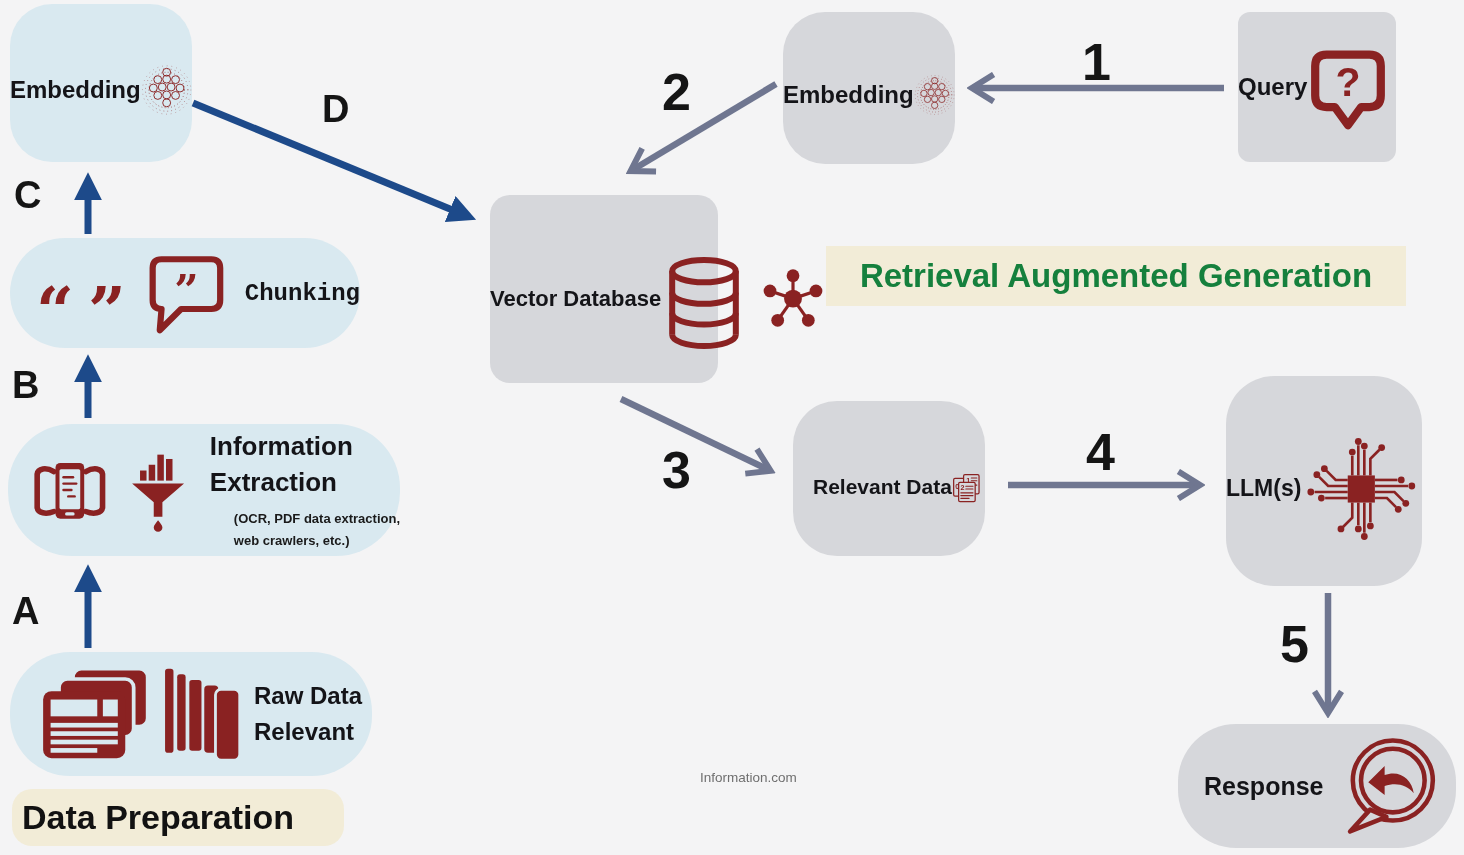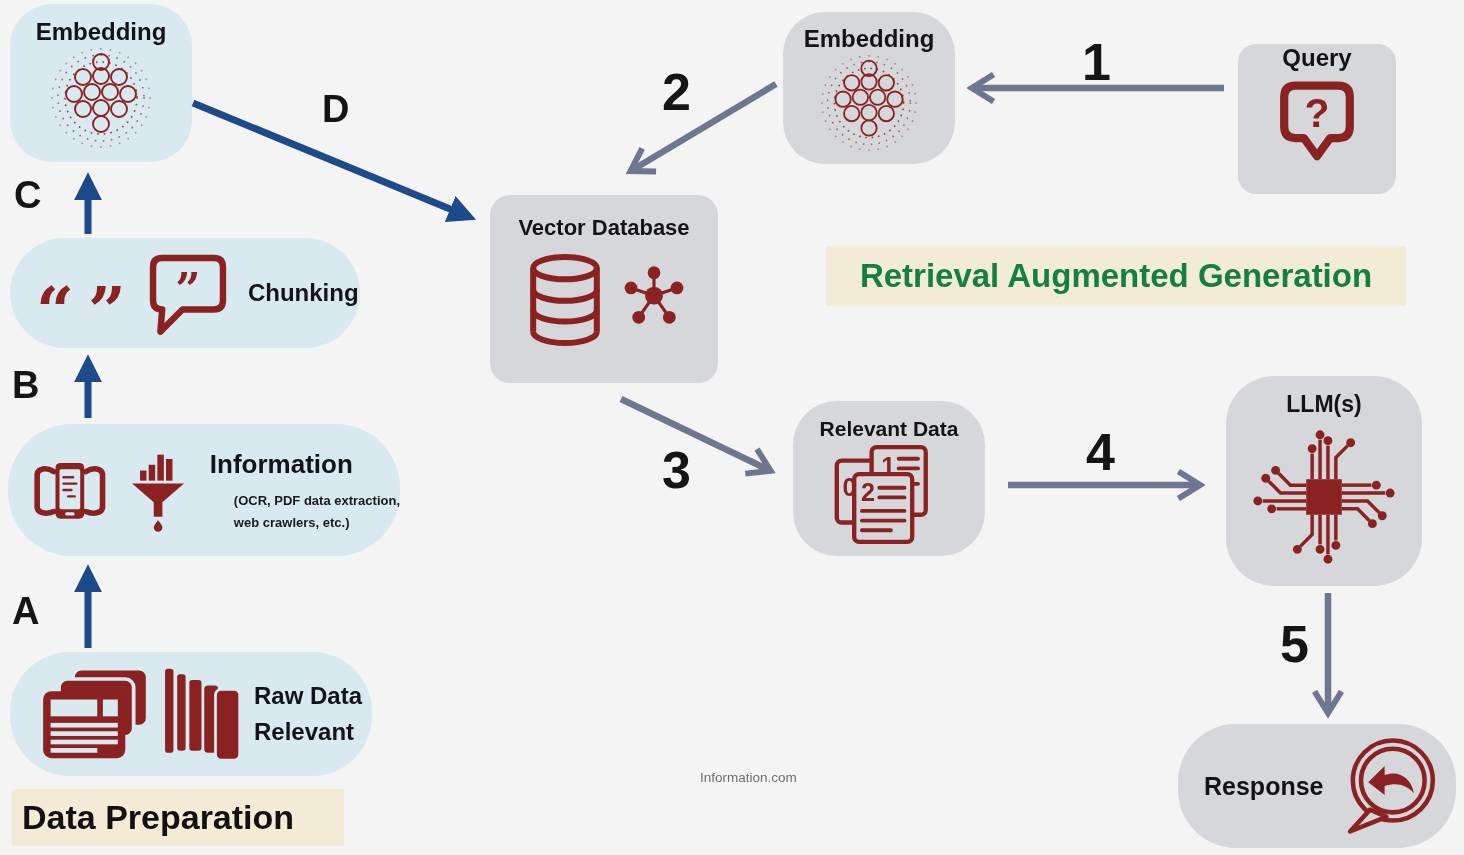--- a/index.html
+++ b/index.html
@@ -1,21 +1,21 @@
 <!DOCTYPE html>
 <html><head>
 <meta charset="utf-8">
 <style>
   html,body{margin:0;padding:0;background:#f4f4f5;font-family:"Liberation Sans",sans-serif;}
   .canvas{position:relative;width:1464px;height:855px;background:#f4f4f5;overflow:hidden;}
 
   .node{position:absolute;box-sizing:border-box;}
   .node.blue{background:#d9e9f0;}
   .node.gray{background:#d6d7db;}
-  .col{display:flex;flex-direction:column;align-items:center;}
+  .col{display:flex;flex-direction:row;align-items:center;}
   .row{display:flex;flex-direction:row;align-items:center;}
   .node-title{font-weight:bold;color:#141418;white-space:nowrap;}
 
   .heading{position:absolute;background:#f2ecd7;display:flex;align-items:center;font-weight:bold;}
   .arrow-label{position:absolute;font-weight:bold;color:#151515;line-height:1;}
 
   .quote{font-family:"DejaVu Serif",serif;font-weight:bold;color:#8a2222;font-size:66px;line-height:0;transform:translateY(18px);}
   .watermark{position:absolute;font-size:13.5px;color:#6f6f6f;}
   .overlay{position:absolute;left:0;top:0;pointer-events:none;}
   .note{font-weight:bold;color:#1a1a1a;font-size:13px;line-height:1.7;white-space:nowrap;margin-left:24px;}
@@ -50,21 +50,21 @@
     </svg>
   </div>
 
   <div class="node blue row" style="left:10px;top:238px;width:350px;height:110px;border-radius:55px;padding-left:26px;">
     <span class="quote">“</span>
     <span class="quote" style="margin-left:14px;">”</span>
     <svg width="92" height="92" viewBox="0 0 100 100" style="margin-left:16px;">
       <path d="M22,12 H78 Q88,12 88,22 V58 Q88,68 78,68 H44 L20,92 L22,68 Q12,68 12,58 V22 Q12,12 22,12 Z" fill="none" stroke="#8a2222" stroke-width="7" stroke-linejoin="round"></path>
       <text x="50" y="63" text-anchor="middle" font-family="DejaVu Serif, serif" font-weight="bold" font-size="48" fill="#8a2222">”</text>
     </svg>
-    <div class="node-title" style="font-size:24px;margin-left:14px;">Chunking</div>
+    <div class="node-title" style="font-size:24px;margin-left:14px;font-family:Liberation Mono, monospace;">Chunking</div>
   </div>
 
   <div class="node blue row" style="left:8px;top:424px;width:392px;height:132px;border-radius:64px;padding-left:22px;align-items:center;">
     <svg width="84" height="84" viewBox="0 0 100 100">
       <g fill="none" stroke="#8a2222" stroke-width="7" stroke-linecap="round">
         <path d="M30,27 C20,21 10,23 9,30 L9,72 C10,79 20,81 30,77"></path>
         <path d="M70,27 C80,21 90,23 91,30 L91,72 C90,79 80,81 70,77"></path>
       </g>
       <rect x="32" y="16" width="36" height="70" rx="6" fill="#8a2222"></rect>
       <rect x="37" y="24" width="26" height="50" rx="2" fill="#d9e9f0"></rect>
@@ -82,20 +82,21 @@
         <rect x="37" y="24" width="9" height="22"></rect>
         <rect x="49" y="10" width="9" height="36"></rect>
         <rect x="61" y="16" width="9" height="30"></rect>
         <polygon points="14,50 86,50 56,76 56,96 44,96 44,76"></polygon>
         <path d="M50,101 C53,105 56,108 56,111 A6,6 0 1 1 44,111 C44,108 47,105 50,101 Z"></path>
       </g>
     </svg>
     <div style="margin-left:16px;">
       <div class="node-title" style="font-size:26px;line-height:1.4;">
         <div>Information</div>
+        <div>Extraction</div>
       </div>
       <div class="note" style="margin-top:8px;">
         <div>(OCR, PDF data extraction,</div>
         <div>web crawlers, etc.)</div>
       </div>
     </div>
   </div>
 
   <div class="node blue row" style="left:10px;top:652px;width:362px;height:124px;border-radius:60px;padding-left:24px;">
     <svg width="120" height="98" viewBox="0 0 125 105">
@@ -117,21 +118,21 @@
         <rect x="46" y="22" width="15" height="72" rx="4"></rect>
         <rect x="58" y="26" width="26" height="76" rx="6" stroke="#d9e9f0" stroke-width="3"></rect>
       </g>
     </svg>
     <div class="node-title" style="font-size:24px;line-height:1.5;margin-left:12px;">
       <div>Raw Data</div>
       <div>Relevant</div>
     </div>
   </div>
 
-  <div class="heading" style="left:12px;top:789px;width:322px;height:57px;font-size:34px;color:#121212;padding-left:10px;">
+  <div class="heading" style="left:12px;top:789px;width:322px;height:57px;font-size:34px;color:#121212;padding-left:10px;border-radius:20px;">
     <span>Data Preparation</span>
   </div>
 
   <div class="node gray col" style="left:783px;top:12px;width:172px;height:152px;border-radius:42px;padding-top:13px;">
     <div class="node-title" style="font-size:24px;">Embedding</div>
     <svg width="100" height="100" viewBox="0 0 104 104">
       <g fill="none" stroke="#8a2222">
         <circle cx="52" cy="52" r="36" stroke-width="1.8" stroke-linecap="round" stroke-dasharray="0.1 6.5" opacity="0.85"></circle>
         <circle cx="52" cy="52" r="43" stroke-width="1.8" stroke-linecap="round" stroke-dasharray="0.1 8" opacity="0.65"></circle>
         <circle cx="52" cy="52" r="49" stroke-width="1.8" stroke-linecap="round" stroke-dasharray="0.1 9.5" opacity="0.45"></circle>
@@ -146,21 +147,21 @@
             <circle cx="79" cy="48" r="8"></circle>
             <circle cx="34" cy="63" r="8"></circle>
           <circle cx="52" cy="62" r="8"></circle>
             <circle cx="70" cy="63" r="8"></circle>
             <circle cx="52" cy="78" r="8"></circle>
         </g>
       </g>
     </svg>
   </div>
 
-  <div class="node gray col" style="left:1238px;top:12px;width:158px;height:150px;border-radius:18px;padding-top:0;margin-top:32px;">
+  <div class="node gray col" style="left:1238px;top:12px;width:158px;height:150px;border-radius:12px;padding-top:0;">
     <div class="node-title" style="font-size:24px;">Query</div>
     <svg width="82" height="88" viewBox="0 0 100 104" style="margin-top:4px;">
       <path d="M24,10 H76 Q90,10 90,24 V60 Q90,74 76,74 H66 L50,96 L34,74 H24 Q10,74 10,60 V24 Q10,10 24,10 Z" fill="none" stroke="#8a2222" stroke-width="10" stroke-linejoin="round"></path>
       <text x="50" y="60" text-anchor="middle" font-family="Liberation Sans, sans-serif" font-weight="bold" font-size="50" fill="#8a2222">?</text>
     </svg>
   </div>
 
   <div class="node gray col" style="left:490px;top:195px;width:228px;height:188px;border-radius:20px;padding-top:20px;">
     <div class="node-title" style="font-size:22px;">Vector Database</div>
     <div class="row" style="margin-top:8px;gap:14px;">
@@ -192,21 +193,21 @@
         </g>
       </svg>
     </div>
   </div>
 
   <div class="heading" style="left:826px;top:246px;width:580px;height:60px;font-size:33px;color:#15803d;justify-content:center;">
     <span>Retrieval Augmented Generation</span>
   </div>
 
   <div class="node gray col" style="left:793px;top:401px;width:192px;height:155px;border-radius:44px;padding-top:16px;">
-    <div class="node-title" style="font-size:21px;">Relevant Data</div>
+    <div class="node-title" style="font-size:21px;margin-left:20px;">Relevant Data</div>
     <svg width="116" height="102" viewBox="0 0 120 105" style="margin-top:2px;">
       <g stroke="#8a2222" stroke-width="4.5" fill="#d6d7db" stroke-linejoin="round">
         <rect x="6" y="18" width="50" height="64" rx="5"></rect>
       </g>
       <text x="12" y="55" font-family="Liberation Sans, sans-serif" font-weight="bold" font-size="26" fill="#8a2222">0</text>
       <g stroke="#8a2222" stroke-width="4.5" fill="#d6d7db" stroke-linejoin="round">
         <rect x="42" y="4" width="56" height="70" rx="5"></rect>
       </g>
       <text x="52" y="33" font-family="Liberation Sans, sans-serif" font-weight="bold" font-size="26" fill="#8a2222">1</text>
       <g stroke="#8a2222" stroke-width="4" fill="none" stroke-linecap="round">

